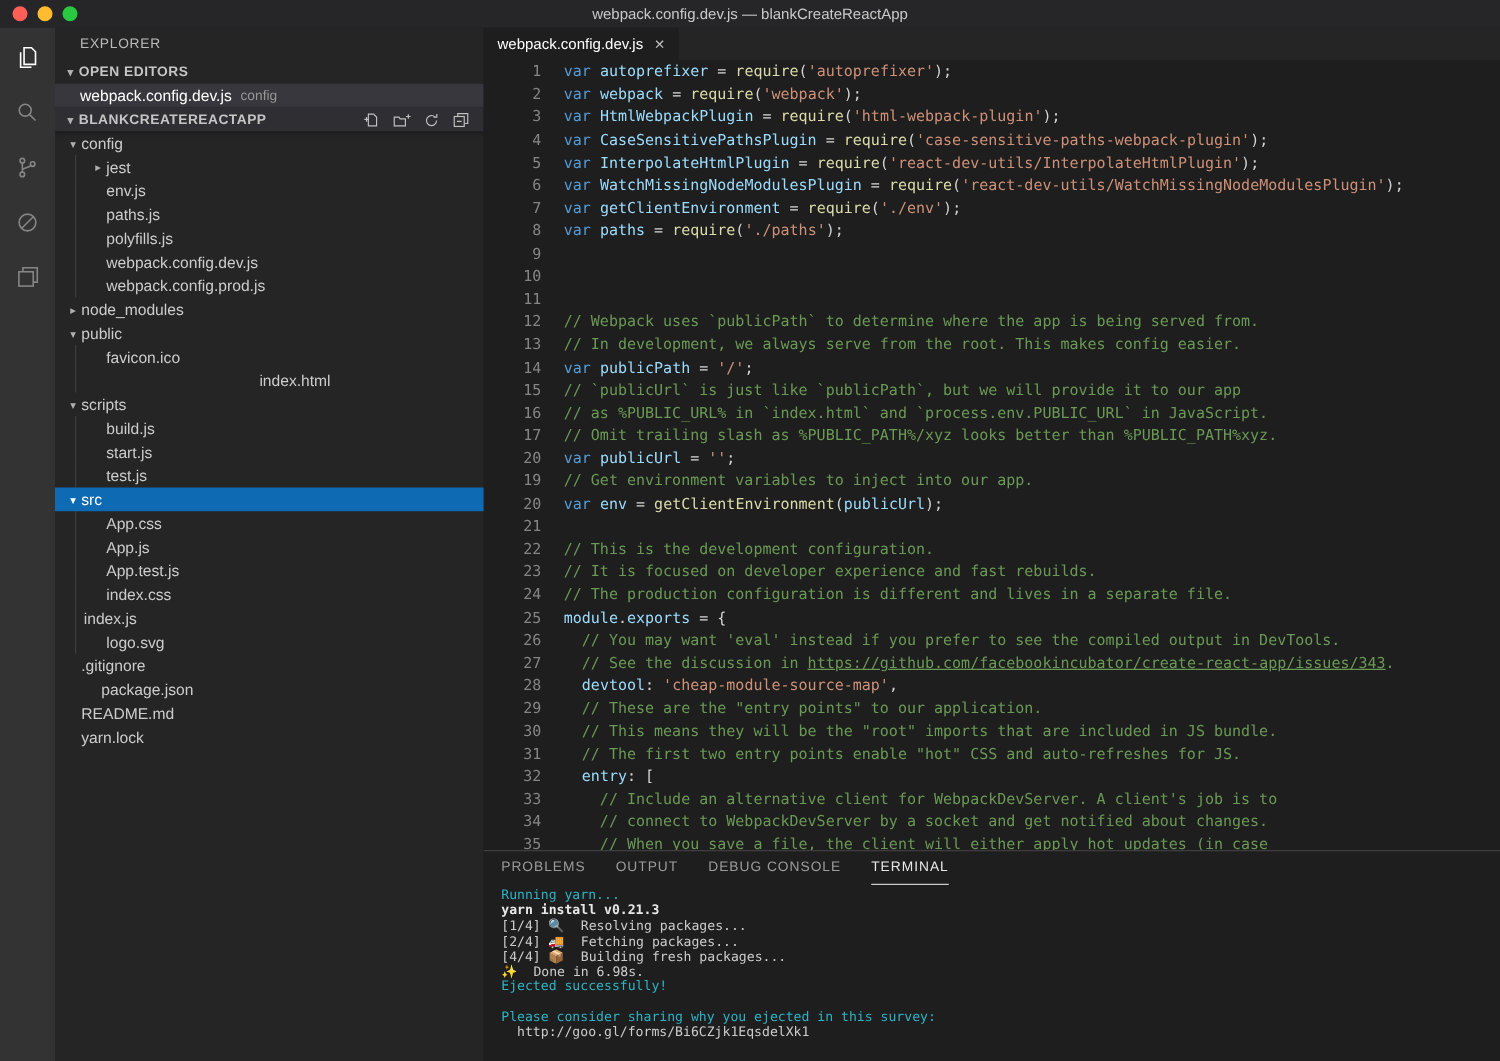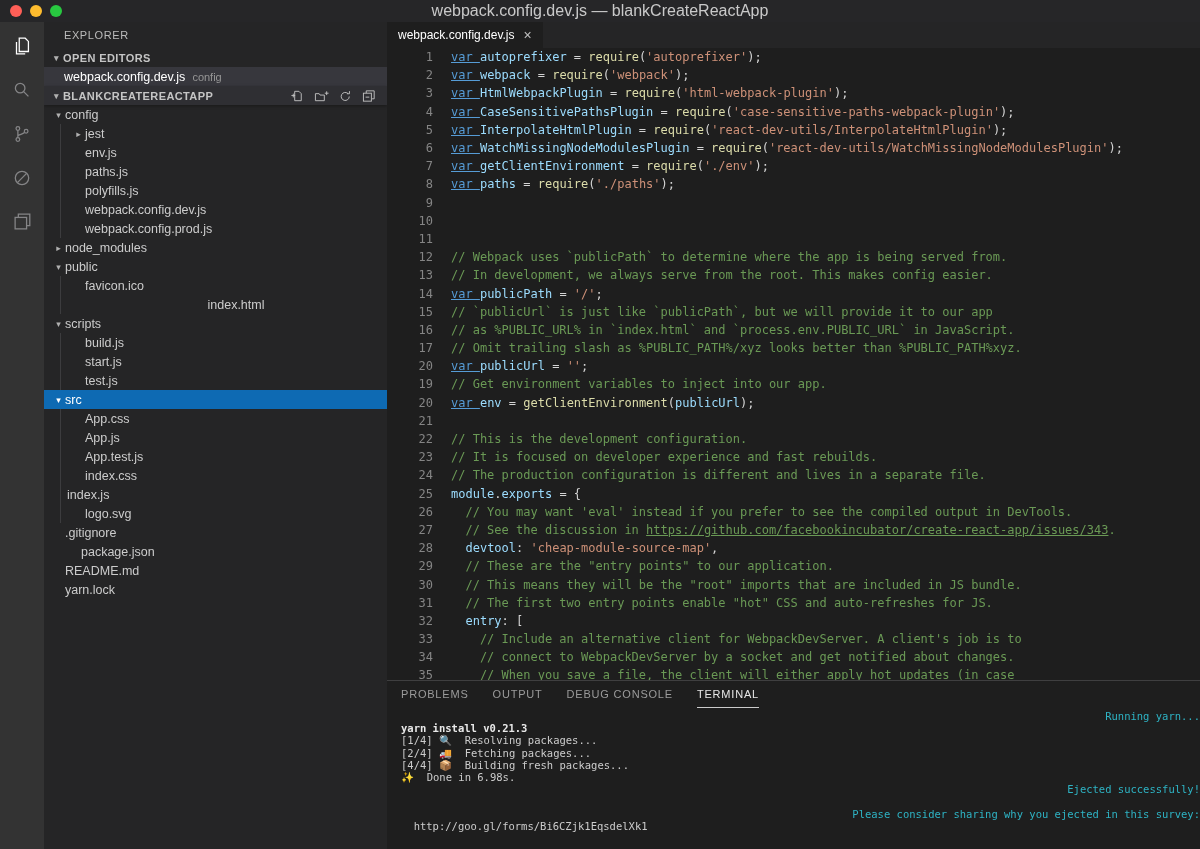--- a/index.html
+++ b/index.html
@@ -9,21 +9,21 @@
     display:flex; flex-direction:column;
     font-family:"Liberation Sans", sans-serif;
   }
   
   .titlebar { flex:0 0 22px; background:#262628; position:relative; display:flex; align-items:center; justify-content:center; }
   .traffic-lights { position:absolute; left:10px; top:0; bottom:0; display:flex; align-items:center; gap:8px; }
   .light { width:12px; height:12px; border-radius:50%; }
   .light-red    { background:var(--traffic-red); }
   .light-yellow { background:var(--traffic-yellow); }
   .light-green  { background:var(--traffic-green); }
-  .title { font-size:16px; color:#c9c9c9; }
+  .title { font-size:12px; color:#c9c9c9; }
 
   .main { flex:1; display:flex; min-height:0; }
 
   
   .activitybar { flex:0 0 44px; background:#333333; display:flex; flex-direction:column; padding-top:2px; }
   .activity-item { height:44px; display:flex; align-items:center; justify-content:center; color:#858587; cursor:pointer; }
   .activity-item.active { color:#ffffff; }
   .activity-item svg { display:block; }
 
   
@@ -47,36 +47,36 @@
   
   .editor-col { flex:1; display:flex; flex-direction:column; min-width:0; background:#1e1e1e; }
   .tabbar { flex:0 0 26px; background:#252526; display:flex; }
   .tab { background:#1e1e1e; display:flex; align-items:center; padding:0 11px; gap:9px; font-size:12px; color:#ffffff; cursor:pointer; }
   .tab-close { font-size:14px; line-height:1; color:#c0c0c0; cursor:pointer; }
 
   .editor { flex:1; min-height:0; overflow:hidden; font-family:"DejaVu Sans Mono", monospace; font-size:12px; cursor:text; }
   .code-line { height:18.2px; display:flex; white-space:pre; align-items:center; }
   .line-number { flex:0 0 46px; text-align:right; color:#858585; }
   .line-content { padding-left:18px; color:#d4d4d4; }
-  .tok-k { color:var(--keyword-blue);text-decoration:underline; }
+  .tok-k { color:var(--keyword-blue); }
   .tok-v { color:var(--variable-blue); }
   .tok-f { color:var(--function-yellow); }
   .tok-s { color:var(--string-orange); }
   .tok-c { color:var(--comment-green); }
   .tok-p { color:#d4d4d4; }
   .tok-a { color:var(--comment-green); text-decoration:underline; }
 
   
   .panel { flex:0 0 169px; border-top:1px solid #3f3f40; display:flex; flex-direction:column; background:#1e1e1e; }
   .panel-tabs { flex:0 0 27px; display:flex; align-items:stretch; padding-left:14px; gap:24px; }
   .panel-tab { display:flex; align-items:center; font-size:11px; letter-spacing:0.8px; color:#9b9b9b; border-bottom:1px solid transparent; cursor:pointer; }
   .panel-tab.active { color:#e7e7e7; border-bottom-color:#cccccc; }
   .terminal { flex:1; padding:2px 0 0 14px; font-family:"DejaVu Sans Mono", monospace; font-size:10.5px; color:#cccccc; overflow:hidden; cursor:text; }
   .t-line { height:12.2px; white-space:pre; }
-  .t-cyan { color:var(--terminal-cyan);text-align:right; }
+  .t-cyan { color:var(--terminal-cyan); }
   .t-bold { font-weight:bold; color:#e8e8e8; }
   .t-default { color:#cccccc; }
 </style>
 </head>
 <body>
 
 <div class="window">
 
   <div class="titlebar">
     <div class="traffic-lights">

